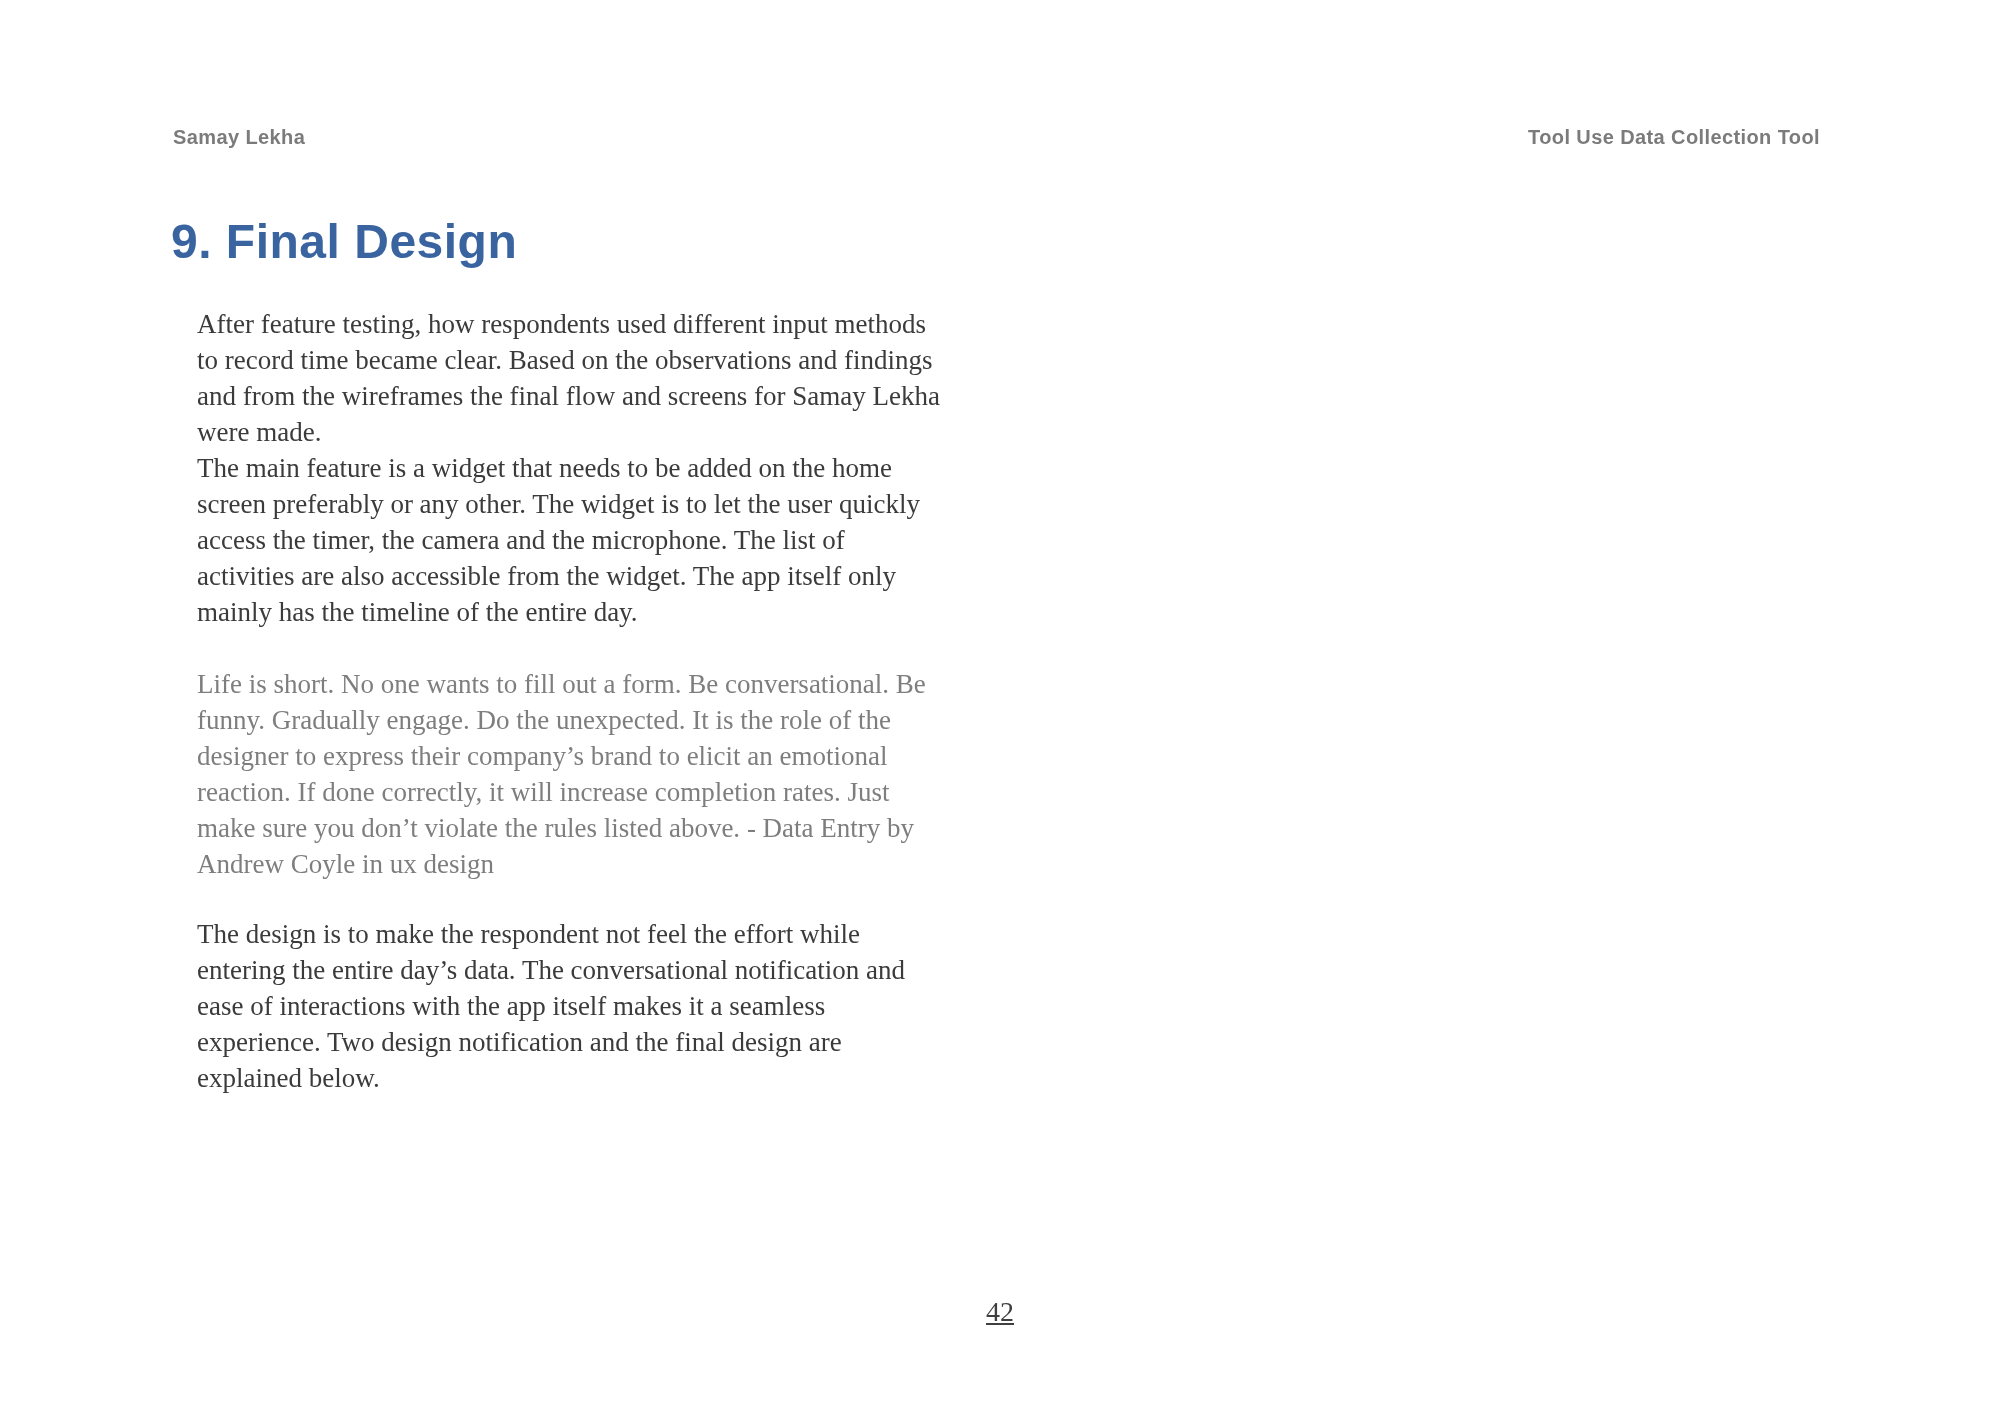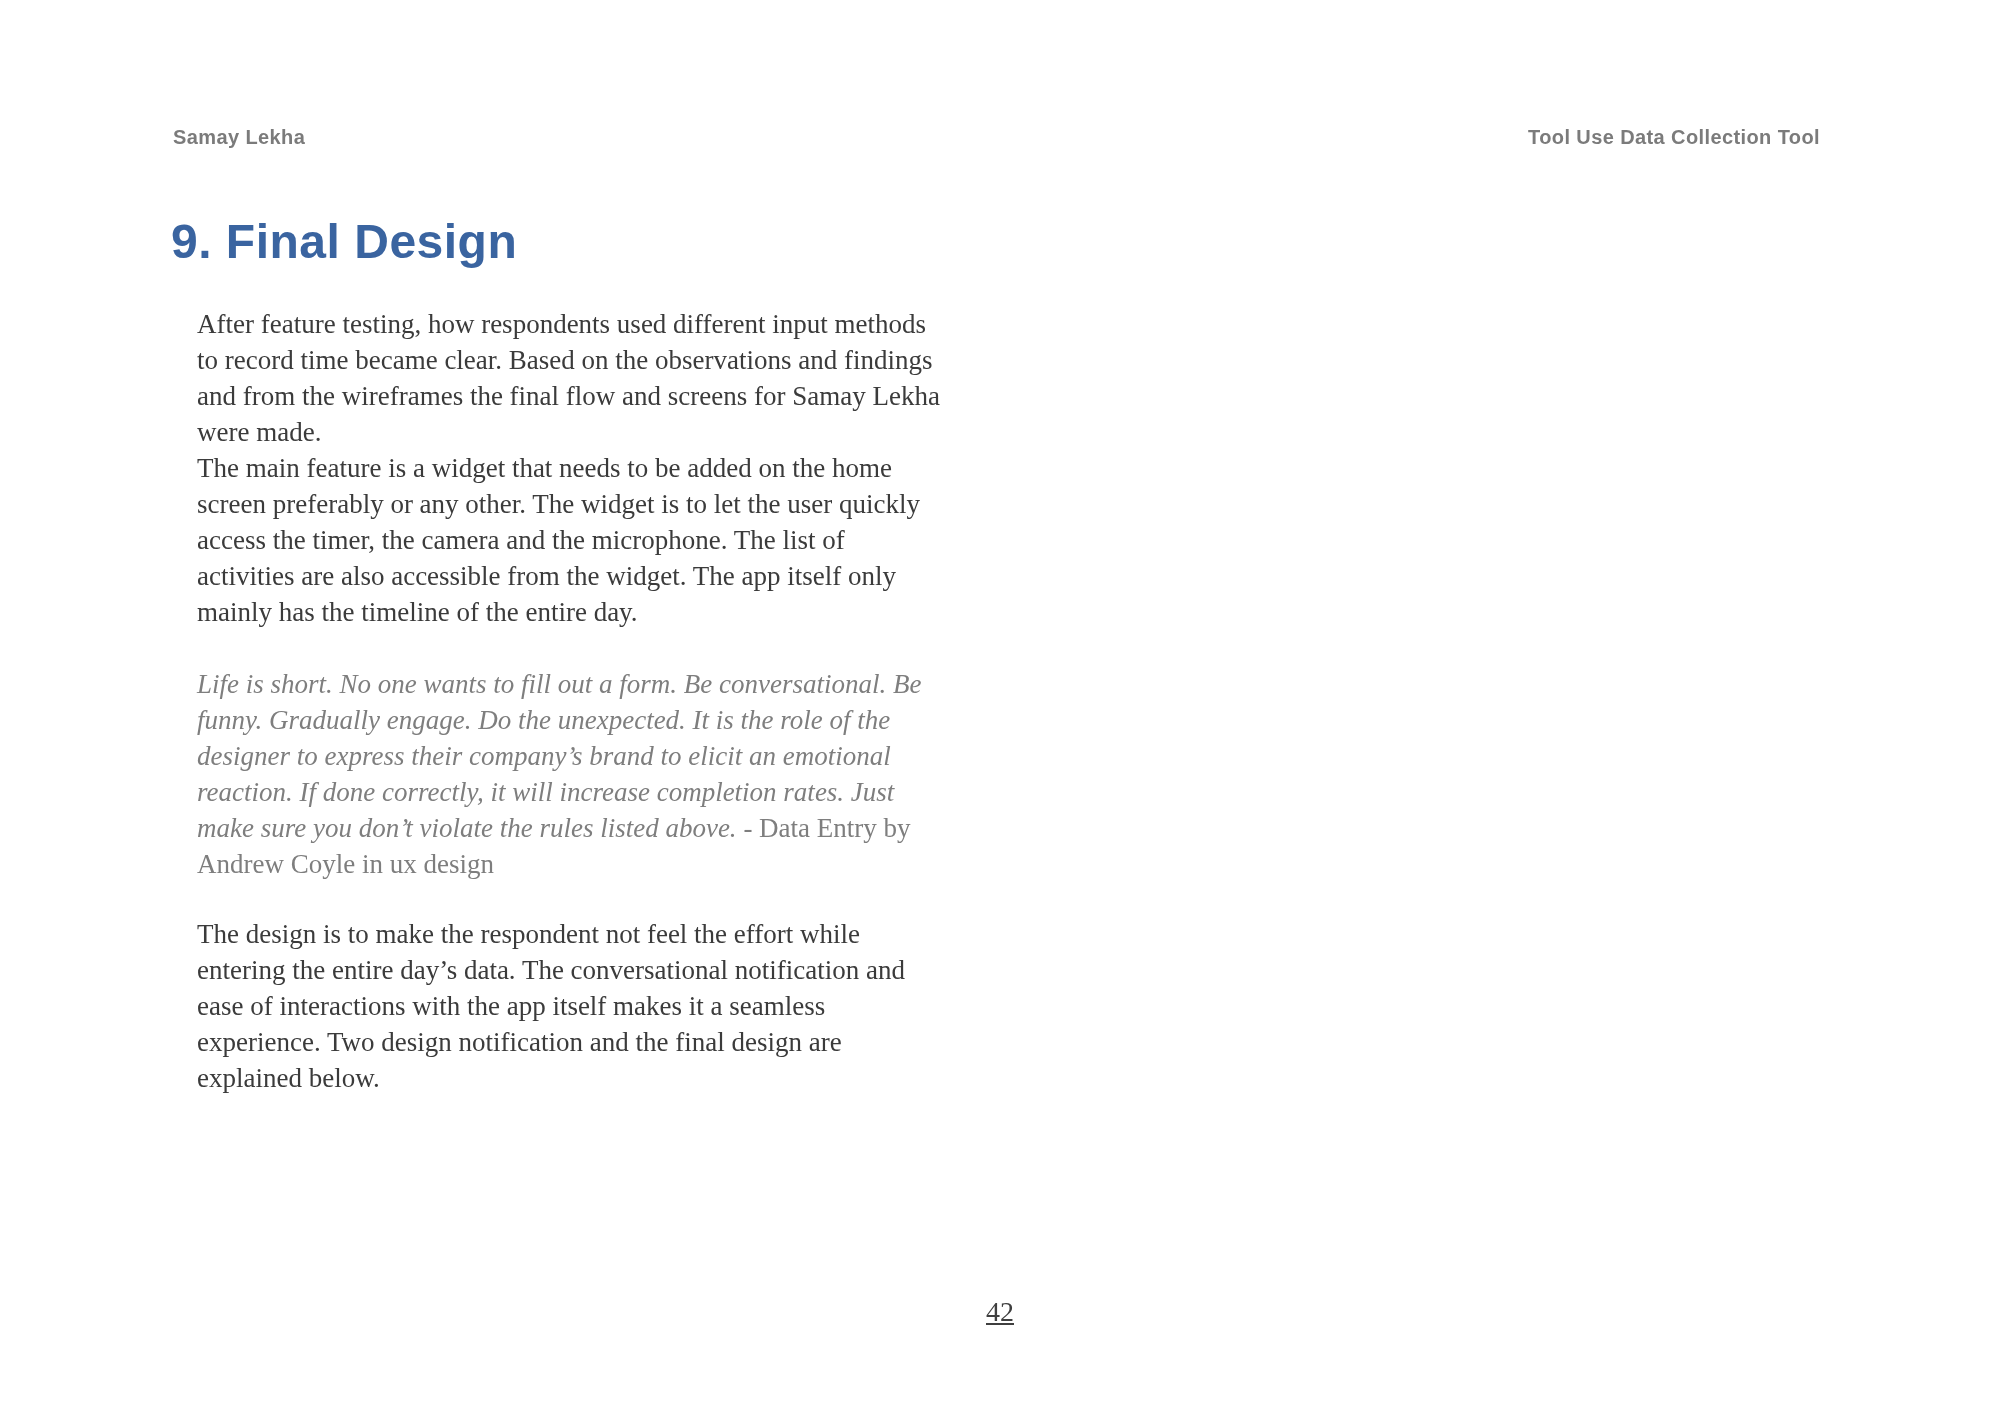--- a/index.html
+++ b/index.html
@@ -45,21 +45,21 @@
     position: absolute;
     left: 173px;
     font-size: 27px;
     line-height: 36px;
     color: #3b3b3b;
     white-space: pre-line;
     margin-left: 24px;
   }
   .intro-paragraph { top: 306px; }
   .quote-paragraph { top: 666px; color: #7e7e7e; }
-  .quote-italic { font-style: italic; }
+  .quote-italic { }
   .quote-attribution { font-style: normal; }
   .closing-paragraph { top: 916px; }
   .page-footer {
     position: absolute;
     top: 1296px;
     left: 0;
     width: 100%;
     text-align: center;
     font-size: 28px;
     color: #3f3f3f;

